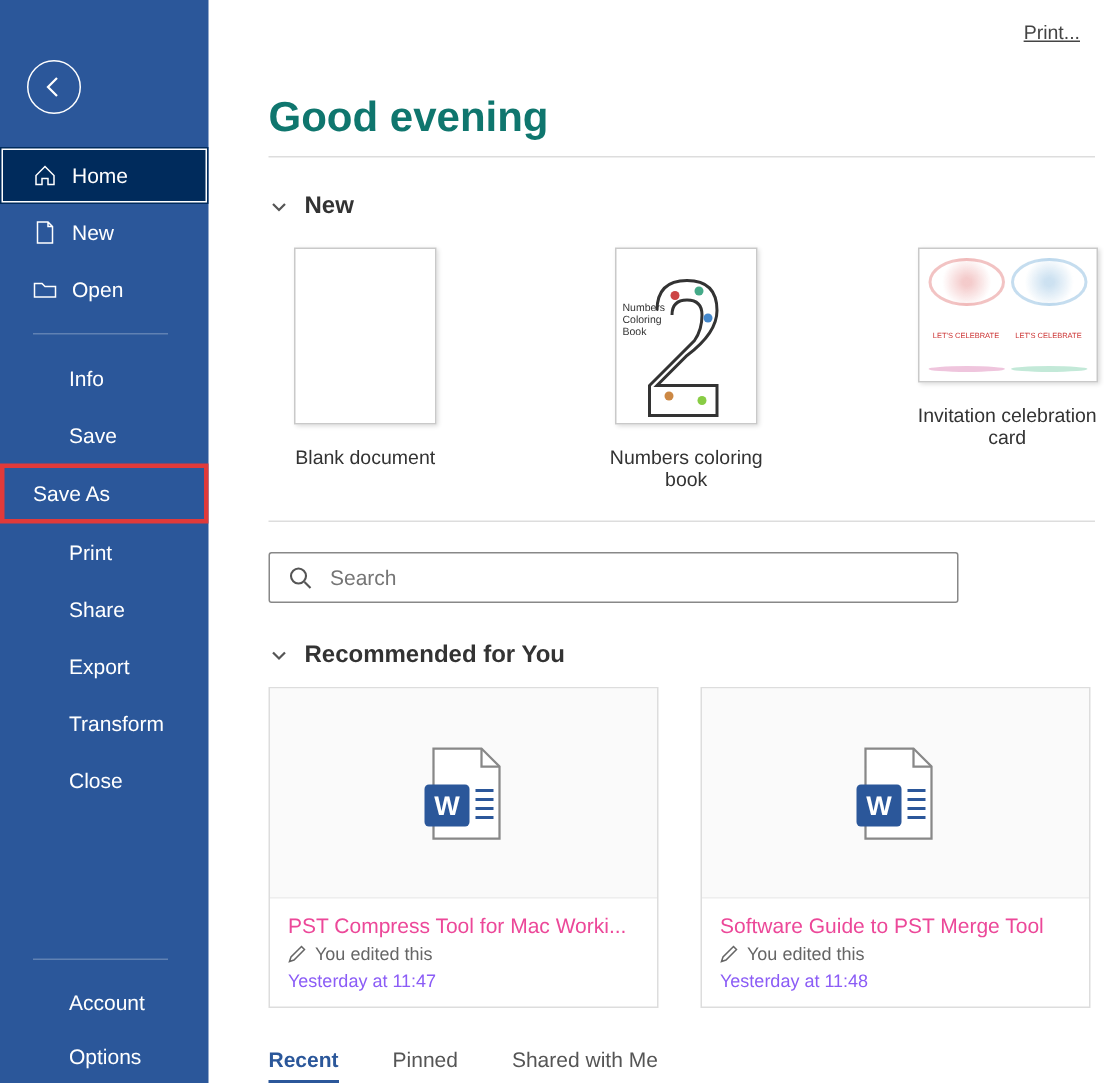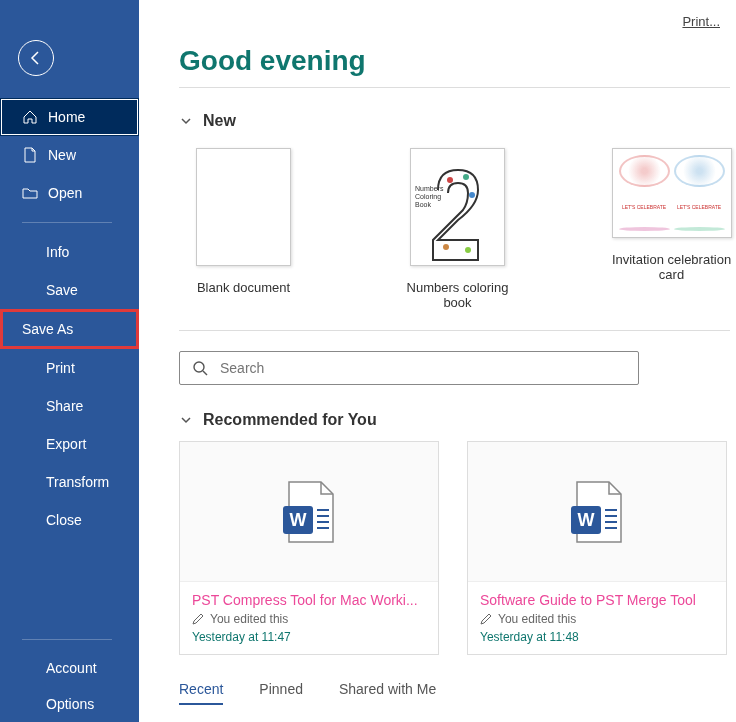--- a/index.html
+++ b/index.html
@@ -10,42 +10,42 @@
   .back-btn svg { width: 16px; height: 16px; }
   .nav-item { display: flex; align-items: center; height: 38px; padding: 0 0 0 22px; color: #fff; cursor: pointer; font-size: 14px; gap: 10px; }
   .nav-item.selected { background: #002b5c; outline: 1px solid #fff; outline-offset: -2px; }
   .nav-item.highlighted { border: 3px solid #e03a3a; padding-left: 19px; height: 40px; }
   .nav-icon { width: 16px; height: 16px; display: inline-flex; align-items: center; justify-content: center; }
   .nav-sub { padding-left: 46px; }
   .divider { height: 1px; background: rgba(255,255,255,0.25); margin: 10px 22px; width: 90px; }
   .spacer { flex: 1; }
   .footer-nav .nav-item { padding-left: 46px; height: 36px; }
 
-  .main { flex: 1; padding: 0 0 0 40px; overflow: hidden; position: relative; }
+  .main { flex: 1; padding: 17px 0 0 40px; overflow: hidden; position: relative; }
   .print-link { position: absolute; top: 14px; right: 16px; font-size: 13px; color: #444; text-decoration: underline; cursor: pointer; }
   .greeting { font-size: 28px; font-weight: 600; color: #0f766e; margin-top: 45px; margin-bottom: 10px; }
   .hr { height: 1px; background: #ddd; margin: 0 6px 24px 0; }
   .section-header { display: flex; align-items: center; gap: 10px; font-size: 16px; font-weight: 600; color: #333; margin-bottom: 12px; }
   .chevron { width: 14px; height: 14px; }
   .templates { display: flex; gap: 85px; margin: 18px 0 8px 0; }
   .template { width: 160px; text-align: center; cursor: pointer; }
   .template-thumb { width: 95px; height: 118px; margin: 0 auto 14px auto; border: 1px solid #c9c9c9; box-shadow: 1px 1px 3px rgba(0,0,0,0.15); background: #fff; position: relative; overflow: hidden; }
   .template-label { font-size: 13px; color: #333; margin-top: 12px; }
   .hr2 { height: 1px; background: #ddd; margin: 20px 6px 20px 0; }
   .search-box { display: flex; align-items: center; border: 1px solid #888; height: 34px; width: 460px; border-radius: 2px; margin-bottom: 26px; padding: 0 12px; gap: 12px; }
   .search-box input { border: none; outline: none; flex: 1; font-size: 14px; color: #555; background: transparent; }
   .recommended-cards { display: flex; gap: 28px; }
   .card { width: 260px; border: 1px solid #ddd; cursor: pointer; }
   .card-thumb { height: 140px; background: #fafafa; border-bottom: 1px solid #eee; display: flex; align-items: center; justify-content: center; }
   .card-title { font-size: 14px; color: #ec4899; padding: 10px 12px 4px 12px; white-space: nowrap; overflow: hidden; text-overflow: ellipsis; }
   .card-meta { font-size: 12px; color: #666; padding: 0 12px 4px 12px; display: flex; align-items: center; gap: 6px; }
-  .card-time { font-size: 12px; color: #0f766e; padding: 0 12px 10px 12px; }
+  .card-time { font-size: 12px; color: #8b5cf6; padding: 0 12px 10px 12px; }
   .tabs { display: flex; gap: 36px; margin-top: 26px; font-size: 14px; }
   .tab { cursor: pointer; padding-bottom: 6px; color: #555; }
-  .tab.active { color: #2b579a; font-weight: 400; border-bottom: 2px solid #2b579a; }
+  .tab.active { color: #2b579a; font-weight: 700; border-bottom: 2px solid #2b579a; }
 
   
   .thumb-numbers { display:flex; align-items:flex-end; justify-content:center; }
   .thumb-numbers-text { position:absolute; left:4px; top:36px; font-size:7px; text-align:left; line-height:8px; color:#333; }
   .thumb-invite { display:grid; grid-template-columns:1fr 1fr; grid-template-rows:1fr 1fr; gap:4px; padding:6px; }
   .thumb-invite div { display:flex; align-items:center; justify-content:center; font-size:5px; color:#c33; }
   .swirl { width:100%; height:100%; border-radius:50%; }
   .s1 { background: radial-gradient(circle, rgba(219,84,84,.3) 10%, transparent 60%); border:2px solid rgba(219,84,84,.35); }
   .s2 { background: radial-gradient(circle, rgba(89,157,209,.3) 10%, transparent 60%); border:2px solid rgba(89,157,209,.35); }
   .s3 { background: radial-gradient(circle, rgba(209,89,158,.3) 10%, transparent 60%); border:2px solid rgba(209,89,158,.35); }

